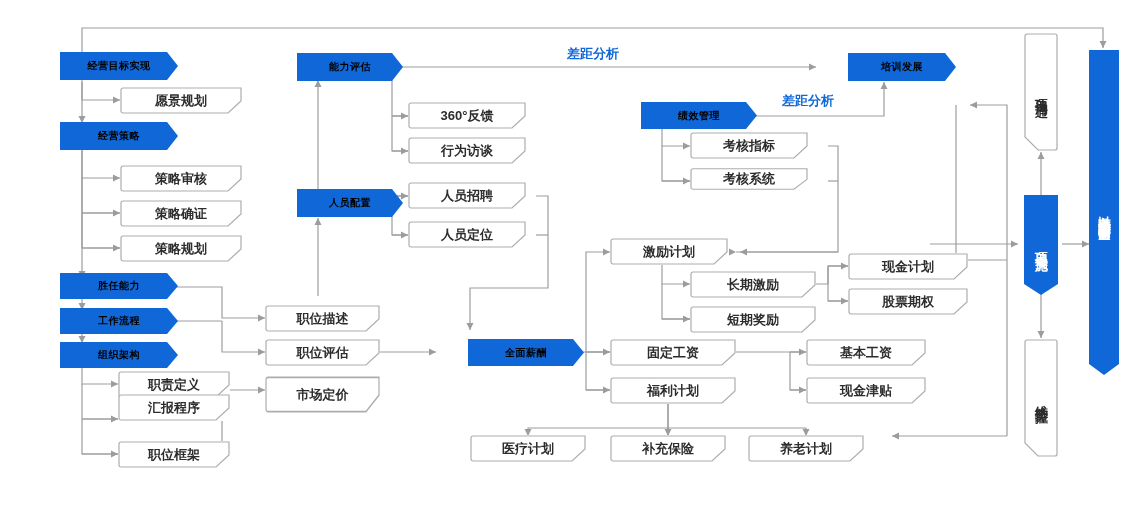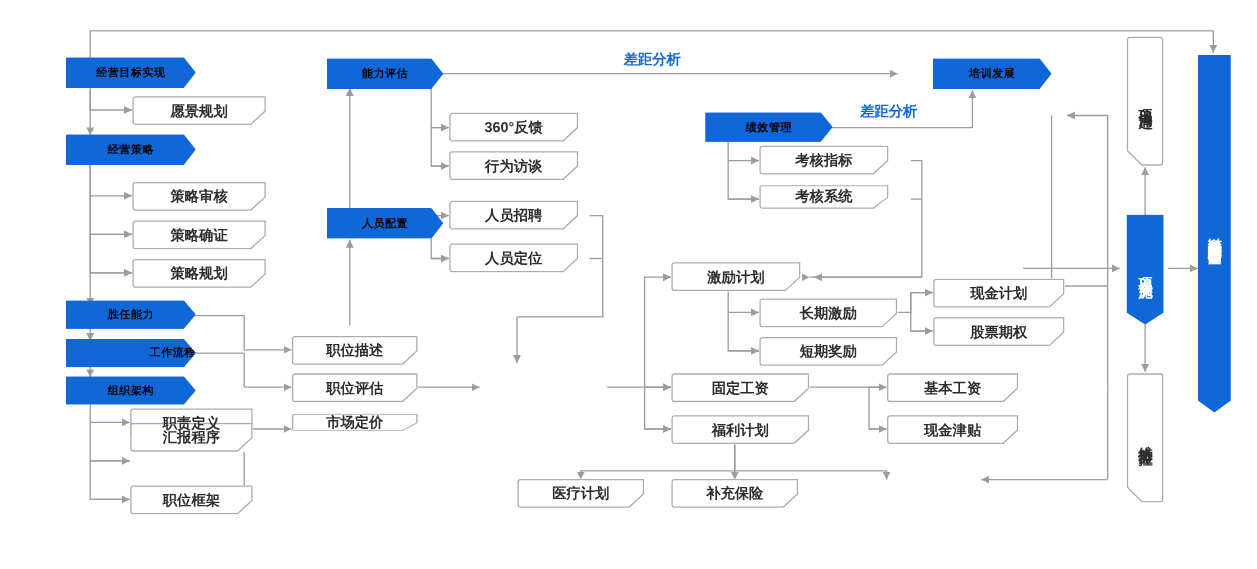--- a/index.html
+++ b/index.html
@@ -147,31 +147,34 @@
 
   <div class="node blue" style="left:28px;top:52px;width:118px;height:28px;">
     <span>经营目标实现</span>
   </div>
   <div class="node blue" style="left:28px;top:122px;width:118px;height:28px;">
     <span>经营策略</span>
   </div>
   <div class="node blue" style="left:28px;top:273px;width:118px;height:26px;">
     <span>胜任能力</span>
   </div>
-  <div class="node blue" style="left:28px;top:308px;width:118px;height:26px;justify-content:flex-end;">
+  <div class="node blue" style="left:28px;top:308px;width:118px;height:26px;">
     <span>工作流程</span>
   </div>
   <div class="node blue" style="left:28px;top:342px;width:118px;height:26px;">
     <span>组织架构</span>
   </div>
   <div class="node blue" style="left:265px;top:53px;width:106px;height:28px;">
     <span>能力评估</span>
   </div>
   <div class="node blue" style="left:265px;top:189px;width:106px;height:28px;justify-content:center;">
     <span>人员配置</span>
+  </div>
+  <div class="node blue" style="left:436px;top:339px;width:116px;height:27px;">
+    <span>全面薪酬</span>
   </div>
   <div class="node blue" style="left:609px;top:102px;width:116px;height:27px;">
     <span>绩效管理</span>
   </div>
   <div class="node blue" style="left:816px;top:53px;width:108px;height:28px;">
     <span>培训发展</span>
   </div>
 
   <div class="wbox" style="left:120px;top:87px;width:122px;height:27px;">
     <svg class="bd" viewBox="0 0 122 27" preserveAspectRatio="none">
@@ -196,21 +199,21 @@
         <path d="M3,1 H121 V14 L108,26 H3 A2,2 0 0 1 1,24 V3 A2,2 0 0 1 3,1 Z" fill="#fff" stroke="#aaadb0" stroke-width="1.2"></path>
       </svg>
     <span>策略规划</span>
   </div>
   <div class="wbox" style="left:118px;top:371px;width:112px;height:27px;">
     <svg class="bd" viewBox="0 0 112 27" preserveAspectRatio="none">
         <path d="M3,1 H111 V14 L98,26 H3 A2,2 0 0 1 1,24 V3 A2,2 0 0 1 3,1 Z" fill="#fff" stroke="#aaadb0" stroke-width="1.2"></path>
       </svg>
     <span>职责定义</span>
   </div>
-  <div class="wbox" style="left:118px;top:384px;width:112px;height:27px;align-items:center;">
+  <div class="wbox" style="left:118px;top:394px;width:112px;height:27px;align-items:center;">
     <svg class="bd" viewBox="0 0 112 27" preserveAspectRatio="none">
         <path d="M3,1 H111 V14 L98,26 H3 A2,2 0 0 1 1,24 V3 A2,2 0 0 1 3,1 Z" fill="#fff" stroke="#aaadb0" stroke-width="1.2"></path>
       </svg>
     <span>汇报程序</span>
   </div>
   <div class="wbox" style="left:118px;top:441px;width:112px;height:27px;">
     <svg class="bd" viewBox="0 0 112 27" preserveAspectRatio="none">
         <path d="M3,1 H111 V14 L98,26 H3 A2,2 0 0 1 1,24 V3 A2,2 0 0 1 3,1 Z" fill="#fff" stroke="#aaadb0" stroke-width="1.2"></path>
       </svg>
     <span>职位框架</span>
@@ -220,21 +223,21 @@
         <path d="M3,1 H114 V14 L101,26 H3 A2,2 0 0 1 1,24 V3 A2,2 0 0 1 3,1 Z" fill="#fff" stroke="#aaadb0" stroke-width="1.2"></path>
       </svg>
     <span>职位描述</span>
   </div>
   <div class="wbox" style="left:265px;top:339px;width:115px;height:27px;">
     <svg class="bd" viewBox="0 0 115 27" preserveAspectRatio="none">
         <path d="M3,1 H114 V14 L101,26 H3 A2,2 0 0 1 1,24 V3 A2,2 0 0 1 3,1 Z" fill="#fff" stroke="#aaadb0" stroke-width="1.2"></path>
       </svg>
     <span>职位评估</span>
   </div>
-  <div class="wbox" style="left:265px;top:376px;width:115px;height:16px;">
+  <div class="wbox" style="left:265px;top:376px;width:115px;height:37px;">
     <svg class="bd" viewBox="0 0 115 27" preserveAspectRatio="none">
         <path d="M3,1 H114 V14 L101,26 H3 A2,2 0 0 1 1,24 V3 A2,2 0 0 1 3,1 Z" fill="#fff" stroke="#aaadb0" stroke-width="1.2"></path>
       </svg>
     <span>市场定价</span>
   </div>
   <div class="wbox" style="left:408px;top:102px;width:118px;height:27px;">
     <svg class="bd" viewBox="0 0 118 27" preserveAspectRatio="none">
         <path d="M3,1 H117 V14 L104,26 H3 A2,2 0 0 1 1,24 V3 A2,2 0 0 1 3,1 Z" fill="#fff" stroke="#aaadb0" stroke-width="1.2"></path>
       </svg>
     <span>360°反馈</span>
@@ -327,20 +330,26 @@
     <svg class="bd" viewBox="0 0 116 27" preserveAspectRatio="none">
         <path d="M3,1 H115 V14 L102,26 H3 A2,2 0 0 1 1,24 V3 A2,2 0 0 1 3,1 Z" fill="#fff" stroke="#aaadb0" stroke-width="1.2"></path>
       </svg>
     <span>医疗计划</span>
   </div>
   <div class="wbox" style="left:610px;top:435px;width:116px;height:27px;">
     <svg class="bd" viewBox="0 0 116 27" preserveAspectRatio="none">
         <path d="M3,1 H115 V14 L102,26 H3 A2,2 0 0 1 1,24 V3 A2,2 0 0 1 3,1 Z" fill="#fff" stroke="#aaadb0" stroke-width="1.2"></path>
       </svg>
     <span>补充保险</span>
+  </div>
+  <div class="wbox" style="left:748px;top:435px;width:116px;height:27px;">
+    <svg class="bd" viewBox="0 0 116 27" preserveAspectRatio="none">
+        <path d="M3,1 H115 V14 L102,26 H3 A2,2 0 0 1 1,24 V3 A2,2 0 0 1 3,1 Z" fill="#fff" stroke="#aaadb0" stroke-width="1.2"></path>
+      </svg>
+    <span>养老计划</span>
   </div>
 
   <div class="wbox" style="left:1024px;top:33px;width:34px;height:118px;">
     <svg class="bd" viewBox="0 0 34 118" preserveAspectRatio="none">
       <path d="M1,3 A2,2 0 0 1 3,1 H31 A2,2 0 0 1 33,3 V115 A2,2 0 0 1 31,117 H14 L1,104 Z" fill="#fff" stroke="#aaadb0" stroke-width="1.2"></path>
     </svg>
     <span class="vert" style="font-size:13px;font-weight:bold;">项目沟通</span>
   </div>
 
   <div class="node vblue" style="left:1024px;top:195px;width:34px;height:100px;">

